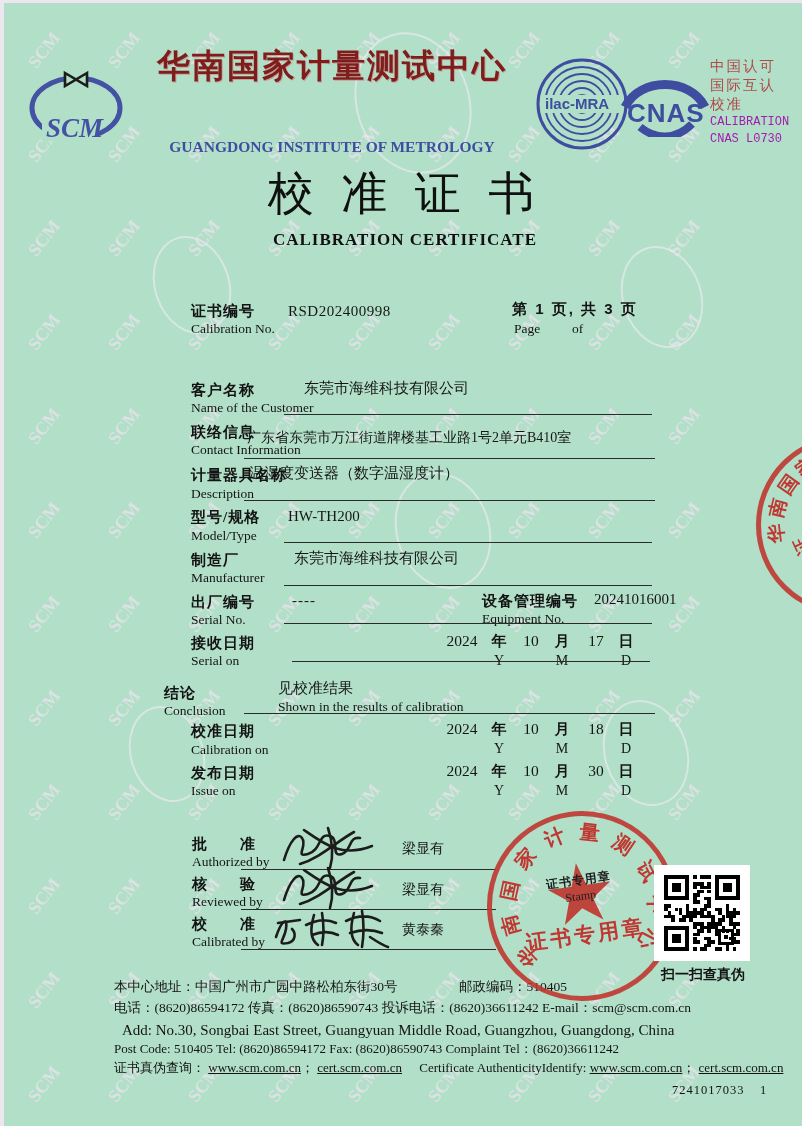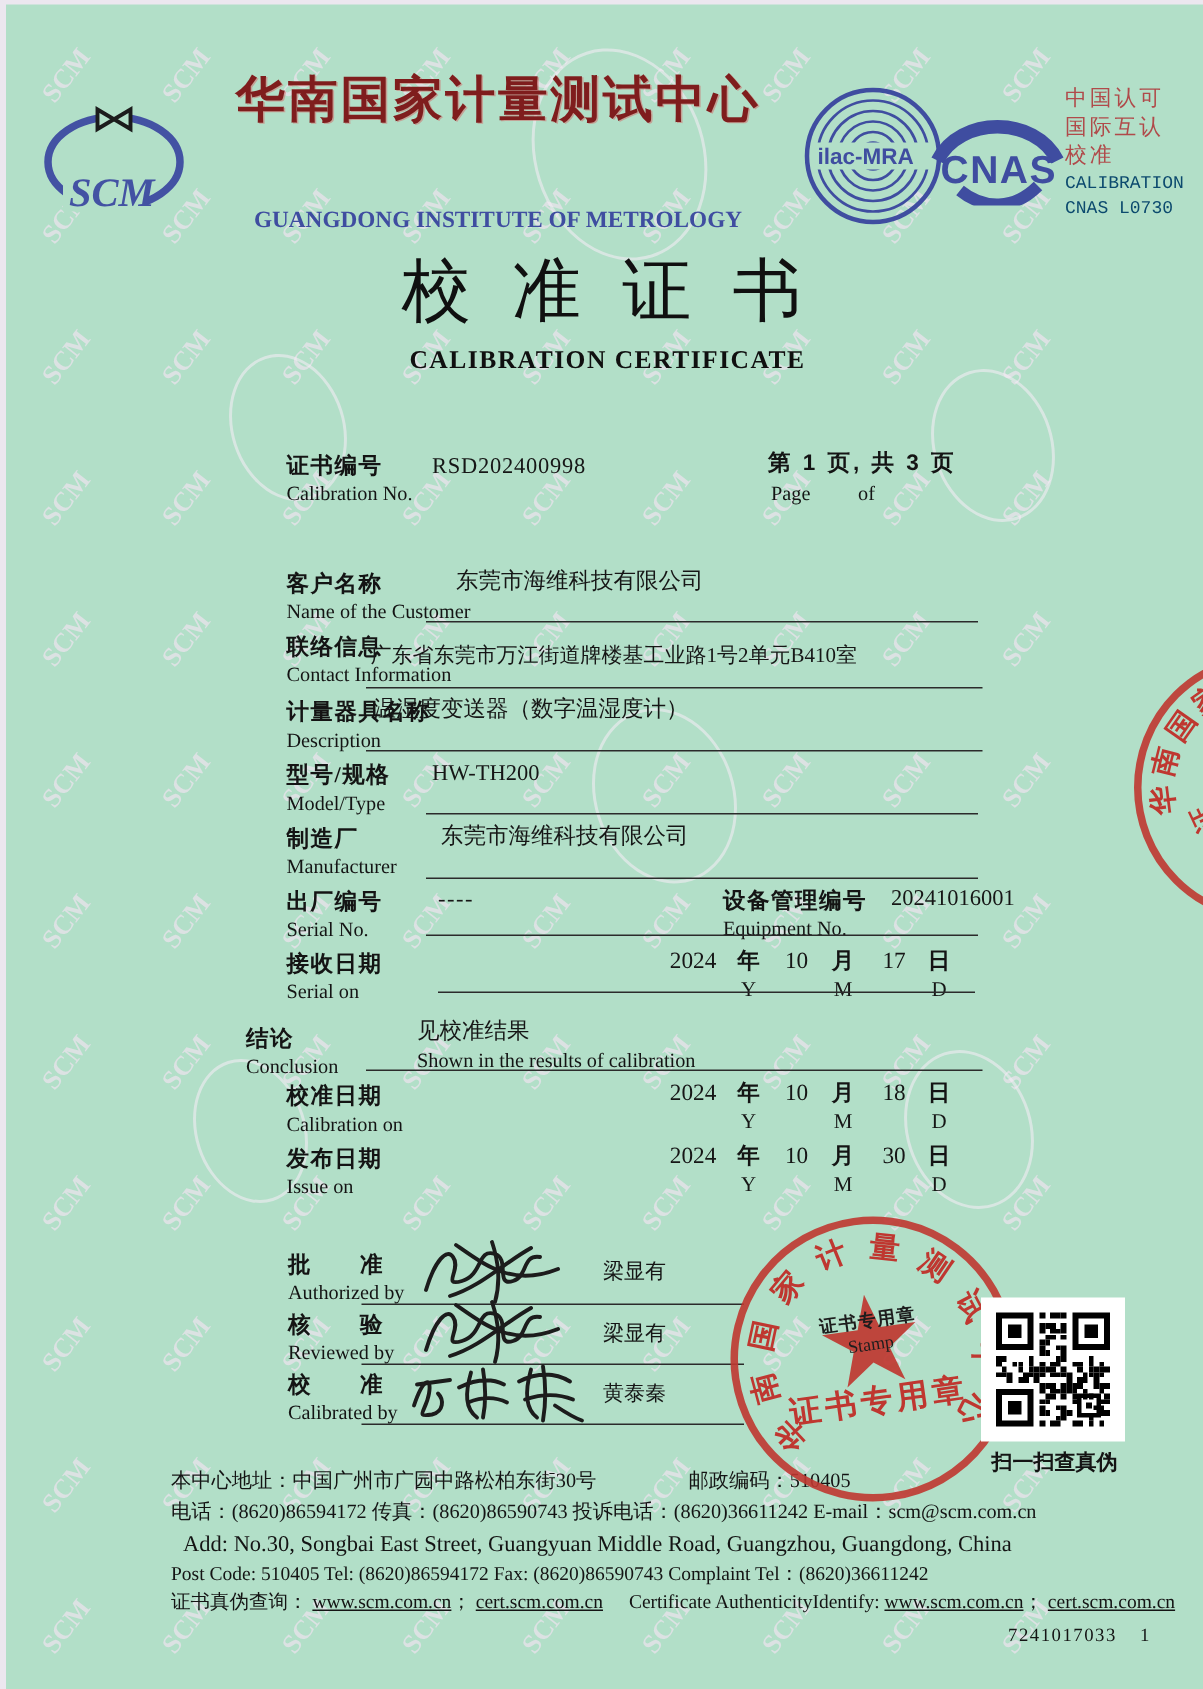--- a/index.html
+++ b/index.html
@@ -14,21 +14,21 @@
   .wm-o{position:absolute;border:2px solid rgba(248,236,247,.55);border-radius:50%;z-index:0;pointer-events:none;}
   
   .lbl-cn{font:700 15px/1.15 "Liberation Sans",sans-serif;color:#141414;letter-spacing:1px;white-space:nowrap;}
   .lbl-en{font:13.5px/1.1 "Liberation Serif",serif;color:#141414;white-space:nowrap;}
   .val{font:15px/1.25 "Liberation Serif",serif;color:#161616;white-space:nowrap;}
   .uline{border-bottom:1.5px solid #2b2b2b;height:0;}
   .org-cn{width:400px;text-align:center;font:700 33px/1 "Liberation Sans",sans-serif;
           color:#7f1d1d;letter-spacing:2px;text-shadow:1px 1px 0 rgba(214,90,90,.45);white-space:nowrap;}
   .org-en{width:400px;text-align:center;font:700 15.5px/1 "Liberation Serif",serif;color:#3f4da0;white-space:nowrap;}
   .accred-cn{font:500 14.5px/19px "Liberation Sans",sans-serif;color:#b04a4a;letter-spacing:2px;}
-  .accred-en{font:12px/17px "Liberation Mono",monospace;color:#0c4a6e;}
+  .accred-en{font:12px/17px "Liberation Mono",monospace;color:#a21caf;}
   .title-cn{width:802px;text-align:center;font:400 46px/1 "Liberation Serif",serif;color:#101010;letter-spacing:8px;}
   .title-en{width:802px;text-align:center;font:700 17px/1 "Liberation Serif",serif;color:#101010;letter-spacing:1px;}
   
   .dategrid{display:grid;grid-template-columns:40px 34px 30px 32px 36px 24px;grid-auto-rows:20px;}
   .dategrid b{font:700 15px/20px "Liberation Sans",sans-serif;color:#141414;text-align:center;}
   .dategrid i{font-style:normal;font:15.5px/20px "Liberation Serif",serif;color:#161616;text-align:center;}
   .dategrid u{text-decoration:none;font:14px/20px "Liberation Serif",serif;color:#161616;text-align:center;}
   
   .stamp{border:5px solid rgba(191,55,48,.9);border-radius:50%;z-index:2;}
   .ring{position:absolute;left:50%;top:50%;width:22px;height:22px;margin:-11px;text-align:center;

